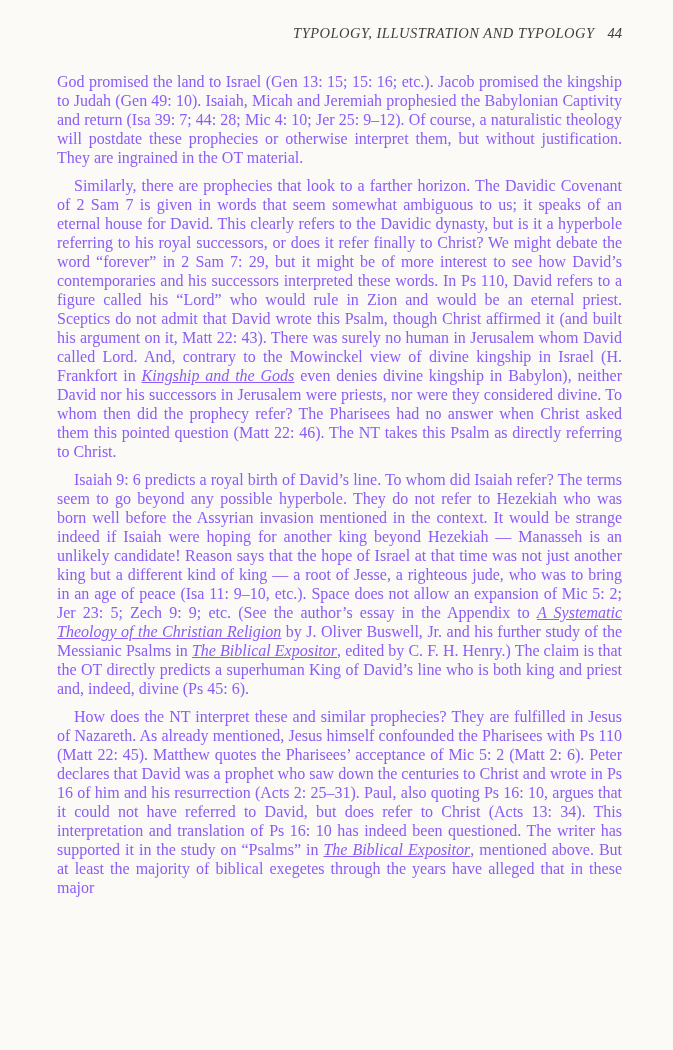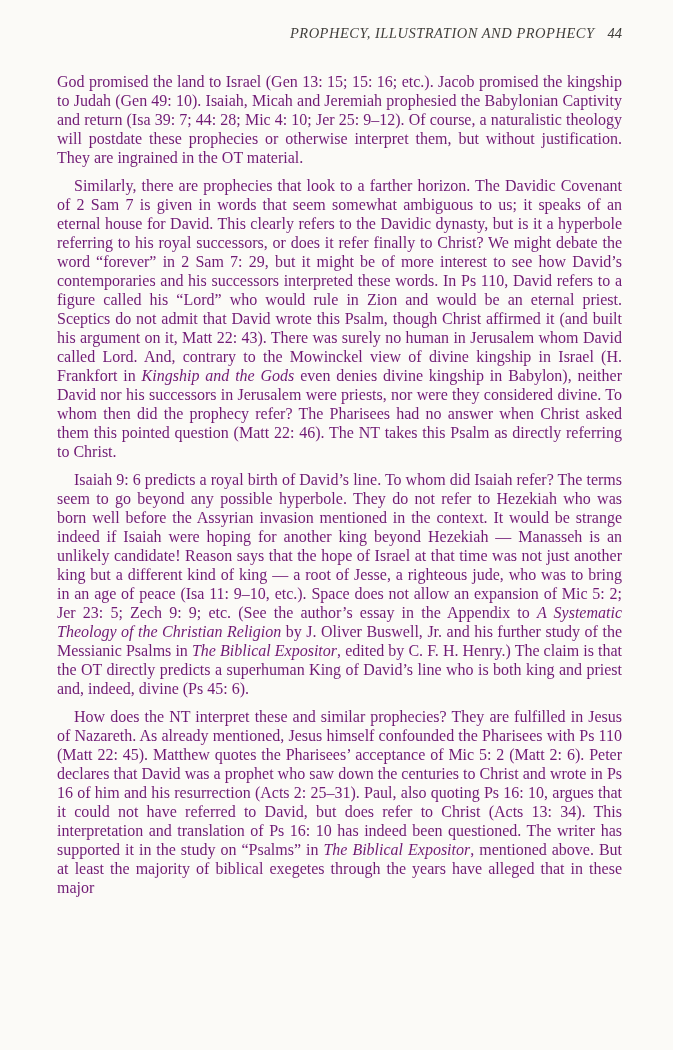--- a/index.html
+++ b/index.html
@@ -28,33 +28,33 @@
   }
   .rh-num {
     padding-left: 13px;
     letter-spacing: 0;
   }
   .text-block {
     margin-top: 30px;
     font-size: 16px;
     line-height: 19px;
     text-align: justify;
-    color: #701a75;
+    color: #8b5cf6;
   }
   .para { margin: 0; }
   .para + .para { margin-top: 9px; }
   .indent { text-indent: 17px; }
-  .it { font-style: italic; }
+  .it { font-style: italic; text-decoration: underline; }
 </style>
 </head>
 <body>
 
 <div class="page">
 
-  <div class="running-header"><span class="rh-title">PROPHECY, ILLUSTRATION AND PROPHECY</span><span class="rh-num">44</span></div>
+  <div class="running-header"><span class="rh-title">TYPOLOGY, ILLUSTRATION AND TYPOLOGY</span><span class="rh-num">44</span></div>
 
   <div class="text-block">
 
     <p class="para"><span>God promised the land to Israel (Gen 13: 15; 15: 16; etc.). Jacob promised the kingship to Judah (Gen 49: 10). Isaiah, Micah and Jeremiah prophesied the Babylonian Captivity and return (Isa 39: 7; 44: 28; Mic 4: 10; Jer 25: 9–12). Of course, a naturalistic theology will postdate these prophecies or otherwise interpret them, but without justification. They are ingrained in the OT material.</span></p>
 
     <p class="para indent"><span>Similarly, there are prophecies that look to a farther horizon. The Davidic Covenant of 2 Sam 7 is given in words that seem somewhat ambiguous to us; it speaks of an eternal house for David. This clearly refers to the Davidic dynasty, but is it a hyperbole referring to his royal successors, or does it refer finally to Christ? We might debate the word “forever” in 2 Sam 7: 29, but it might be of more interest to see how David’s contemporaries and his successors interpreted these words. In Ps 110, David refers to a figure called his “Lord” who would rule in Zion and would be an eternal priest. Sceptics do not admit that David wrote this Psalm, though Christ affirmed it (and built his argument on it, Matt 22: 43). There was surely no human in Jerusalem whom David called Lord. And, contrary to the Mowinckel view of divine kingship in Israel (H. Frankfort in </span><span class="it">Kingship and the Gods</span><span> even denies divine kingship in Babylon), neither David nor his successors in Jerusalem were priests, nor were they considered divine. To whom then did the prophecy refer? The Pharisees had no answer when Christ asked them this pointed question (Matt 22: 46). The NT takes this Psalm as directly referring to Christ.</span></p>
 
     <p class="para indent"><span>Isaiah 9: 6 predicts a royal birth of David’s line. To whom did Isaiah refer? The terms seem to go beyond any possible hyperbole. They do not refer to Hezekiah who was born well before the Assyrian invasion mentioned in the context. It would be strange indeed if Isaiah were hoping for another king beyond Hezekiah — Manasseh is an unlikely candidate! Reason says that the hope of Israel at that time was not just another king but a different kind of king — a root of Jesse, a righteous jude, who was to bring in an age of peace (Isa 11: 9–10, etc.). Space does not allow an expansion of Mic 5: 2; Jer 23: 5; Zech 9: 9; etc. (See the author’s essay in the Appendix to </span><span class="it">A Systematic Theology of the Christian Religion</span><span> by J. Oliver Buswell, Jr. and his further study of the Messianic Psalms in </span><span class="it">The Biblical Expositor</span><span>, edited by C. F. H. Henry.) The claim is that the OT directly predicts a superhuman King of David’s line who is both king and priest and, indeed, divine (Ps 45: 6).</span></p>
 
     <p class="para indent"><span>How does the NT interpret these and similar prophecies? They are fulfilled in Jesus of Nazareth. As already mentioned, Jesus himself confounded the Pharisees with Ps 110 (Matt 22: 45). Matthew quotes the Pharisees’ acceptance of Mic 5: 2 (Matt 2: 6). Peter declares that David was a prophet who saw down the centuries to Christ and wrote in Ps 16 of him and his resurrection (Acts 2: 25–31). Paul, also quoting Ps 16: 10, argues that it could not have referred to David, but does refer to Christ (Acts 13: 34). This interpretation and translation of Ps 16: 10 has indeed been questioned. The writer has supported it in the study on “Psalms” in </span><span class="it">The Biblical Expositor</span><span>, mentioned above. But at least the majority of biblical exegetes through the years have alleged that in these major</span></p>

